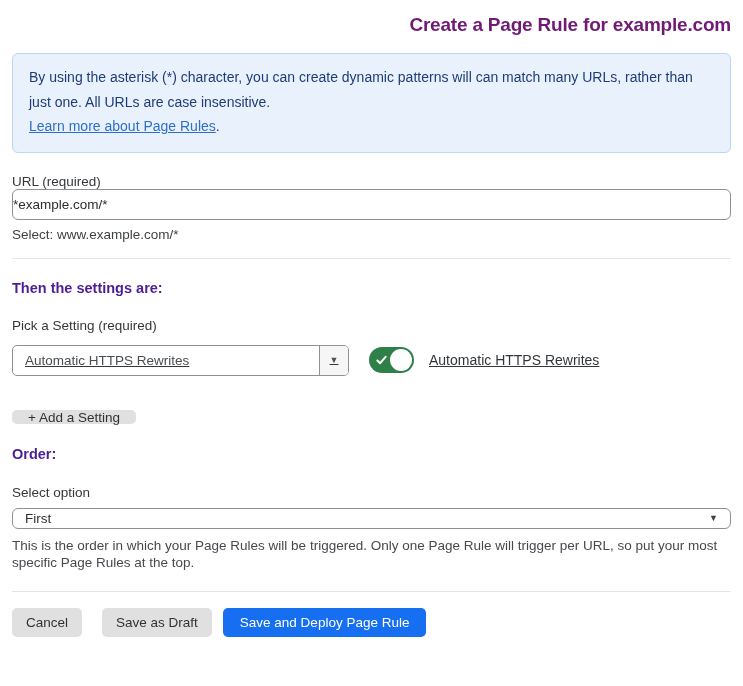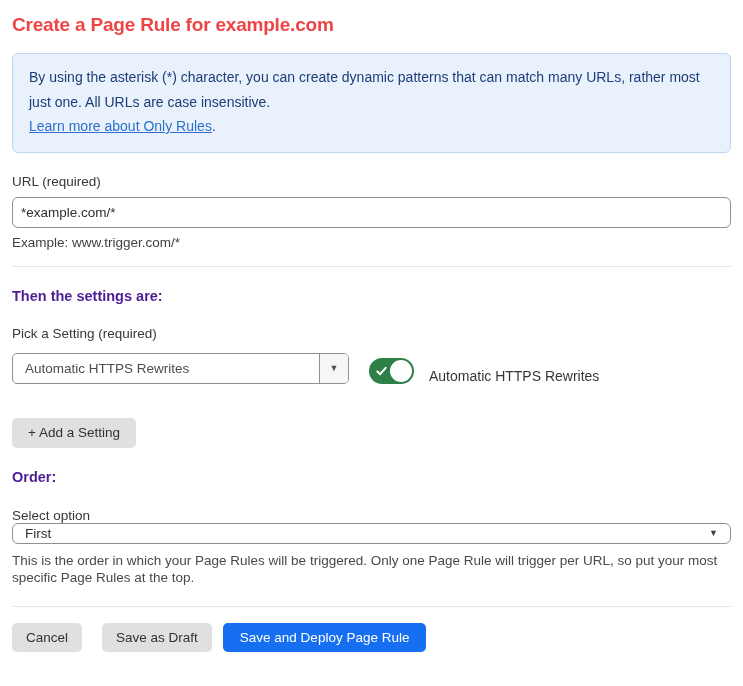--- a/index.html
+++ b/index.html
@@ -20,23 +20,24 @@
     font-family: "Liberation Sans", "DejaVu Sans", sans-serif;
     font-size: 13.5px;
     color: #35383b;
     overflow: hidden;
   }
   .container { padding: 0 12px; }
 
   .page-title {
     font-size: 19px;
     font-weight: 700;
-    color: #ef4444;
+    color: #701a75;
     margin: 14px 0 17px 0;
     letter-spacing: -0.2px;
+    text-align: right;
   }
 
   .info-box {
     background: var(--info-bg);
     border: 1px solid var(--info-border);
     border-radius: 6px;
     padding: 11px 16px 13px 16px;
     color: var(--info-text);
     font-size: 14px;
     line-height: 24.5px;
@@ -45,30 +46,29 @@
   .info-box .info-heading { font-weight: 700; }
   .info-box a {
     color: var(--link);
     text-decoration: underline;
     cursor: pointer;
   }
 
   .field-label {
     display: block;
     color: #35383b;
-    margin-bottom: 8px;
   }
 
   .url-input {
     display: block;
     width: 100%;
     height: 31px;
     border: 1px solid #8f9194;
     border-radius: 6px;
-    padding: 0 8px;
+    padding: 0 0;
     font-family: inherit;
     font-size: 13.5px;
     color: #2b2d2f;
     outline: none;
     background: #fff;
   }
 
   .hint {
     margin-top: 7px;
     color: #3f4245;
@@ -82,21 +82,21 @@
 
   .section-heading {
     font-size: 14.5px;
     font-weight: 700;
     color: #4c1d95;
     margin: 21px 0 0 0;
   }
 
   .picker-label { margin-top: 22px; margin-bottom: 12px; }
 
-  .setting-row { display: flex; align-items: flex-end; }
+  .setting-row { display: flex; align-items: center; text-decoration: underline; }
 
   .dropdown {
     width: 337px;
     height: 31px;
     border: 1px solid #8f9194;
     border-radius: 5px;
     display: flex;
     align-items: stretch;
     background: #fff;
     cursor: pointer;
@@ -147,33 +147,33 @@
     right: 2px;
     width: 22px;
     height: 22px;
     background: #ffffff;
     border-radius: 50%;
   }
   .toggle-label { margin-left: 15px; font-size: 14px; color: #34373a; }
 
   .add-setting-btn {
     margin-top: 34px;
-    height: 30px;
+    height: 14px;
     background: var(--gray-button);
     border: none;
     border-radius: 5px;
     padding: 0 16px;
     font-family: inherit;
     font-size: 13.5px;
     color: #2f3236;
     cursor: pointer;
   }
 
   .order-heading { }
-  .select-label { margin-top: 23px; margin-bottom: 0; }
+  .select-label { margin-top: 23px; margin-bottom: 8px; }
 
   .order-select {
     width: 100%;
     height: 21px;
     border: 1px solid #8f9194;
     border-radius: 6px;
     background: #fff;
     display: flex;
     align-items: center;
     justify-content: space-between;
@@ -213,27 +213,27 @@
   .btn-deploy { margin-left: 11px; }
 </style>
 </head>
 <body>
 
 <div class="container">
 
   <h1 class="page-title">Create a Page Rule for example.com</h1>
 
   <div class="info-box">
-    <div class="info-body">By using the asterisk (*) character, you can create dynamic patterns that can match many URLs, rather most just one. All URLs are case insensitive.</div>
-    <div class="info-link-line"><a>Learn more about Only Rules</a><span>.</span></div>
+    <div class="info-body">By using the asterisk (*) character, you can create dynamic patterns will can match many URLs, rather than just one. All URLs are case insensitive.</div>
+    <div class="info-link-line"><a>Learn more about Page Rules</a><span>.</span></div>
   </div>
 
   <label class="field-label">URL (required)</label>
   <input class="url-input" type="text" value="*example.com/*" style="">
-  <div class="hint">Example: www.trigger.com/*</div>
+  <div class="hint">Select: www.example.com/*</div>
 
   <hr class="divider">
 
   <h2 class="section-heading">Then the settings are:</h2>
 
   <label class="field-label picker-label">Pick a Setting (required)</label>
 
   <div class="setting-row">
     <div class="dropdown">
       <span class="dropdown-value">Automatic HTTPS Rewrites</span>

